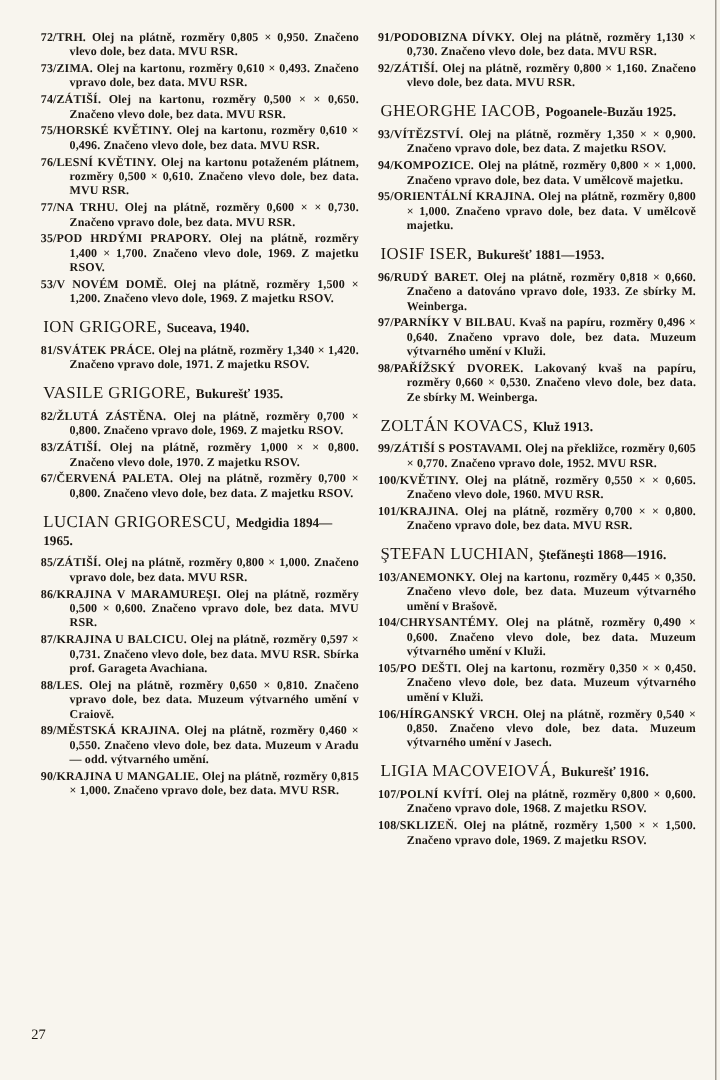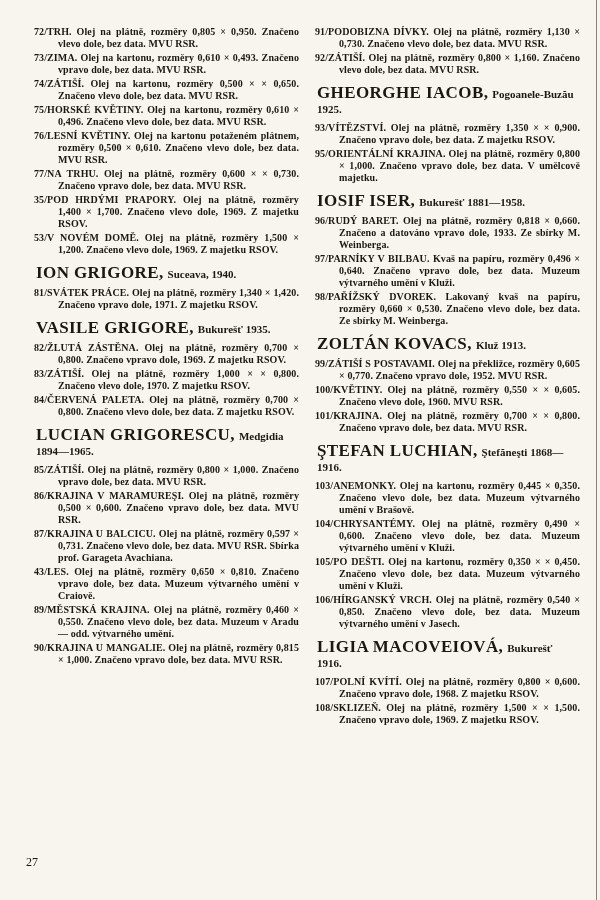--- a/index.html
+++ b/index.html
@@ -37,22 +37,22 @@
     padding-left: 24px;
     text-indent: -24px;
     letter-spacing: 0.1px;
   }
   .entry-title { font-weight: 700; }
   .artist-heading {
     margin: 10px 0 6px 2px;
     line-height: 14px;
   }
   .artist-name {
-    font-size: 17px;
-    font-weight: 700;
+    font-size: 14px;
+    font-weight: 400;
     letter-spacing: 0.4px;
   }
   .artist-info {
     font-size: 11px;
     font-weight: 700;
   }
   .page-number {
     position: absolute;
     left: 26px;
     bottom: 30px;
@@ -80,36 +80,37 @@
         <p class="entry"><span class="entry-title">75/HORSKÉ KVĚTINY.</span> Olej na kartonu, rozměry 0,610 × 0,496. Značeno vlevo dole, bez data. MVU RSR.</p>
         <p class="entry"><span class="entry-title">76/LESNÍ KVĚTINY.</span> Olej na kartonu potaženém plátnem, rozměry 0,500 × 0,610. Značeno vlevo dole, bez data. MVU RSR.</p>
         <p class="entry"><span class="entry-title">77/NA TRHU.</span> Olej na plátně, rozměry 0,600 × × 0,730. Značeno vpravo dole, bez data. MVU RSR.</p>
         <p class="entry"><span class="entry-title">35/POD HRDÝMI PRAPORY.</span> Olej na plátně, rozměry 1,400 × 1,700. Značeno vlevo dole, 1969. Z majetku RSOV.</p>
         <p class="entry"><span class="entry-title">53/V NOVÉM DOMĚ.</span> Olej na plátně, rozměry 1,500 × 1,200. Značeno vlevo dole, 1969. Z majetku RSOV.</p>
         <div class="artist-heading"><span class="artist-name">ION GRIGORE,</span> <span class="artist-info">Suceava, 1940.</span></div>
         <p class="entry"><span class="entry-title">81/SVÁTEK PRÁCE.</span> Olej na plátně, rozměry 1,340 × 1,420. Značeno vpravo dole, 1971. Z majetku RSOV.</p>
         <div class="artist-heading"><span class="artist-name">VASILE GRIGORE,</span> <span class="artist-info">Bukurešť 1935.</span></div>
         <p class="entry"><span class="entry-title">82/ŽLUTÁ ZÁSTĚNA.</span> Olej na plátně, rozměry 0,700 × 0,800. Značeno vpravo dole, 1969. Z majetku RSOV.</p>
         <p class="entry"><span class="entry-title">83/ZÁTIŠÍ.</span> Olej na plátně, rozměry 1,000 × × 0,800. Značeno vlevo dole, 1970. Z majetku RSOV.</p>
-        <p class="entry"><span class="entry-title">84/ČERVENÁ PALETA.</span> Olej na plátně, rozměry 0,700 × 0,800. Značeno vlevo dole, bez data. Z majetku RSOV.</p>
+        <p class="entry"><span class="entry-title">67/ČERVENÁ PALETA.</span> Olej na plátně, rozměry 0,700 × 0,800. Značeno vlevo dole, bez data. Z majetku RSOV.</p>
         <div class="artist-heading"><span class="artist-name">LUCIAN GRIGORESCU,</span> <span class="artist-info">Medgidia 1894—1965.</span></div>
         <p class="entry"><span class="entry-title">85/ZÁTIŠÍ.</span> Olej na plátně, rozměry 0,800 × 1,000. Značeno vpravo dole, bez data. MVU RSR.</p>
         <p class="entry"><span class="entry-title">86/KRAJINA V MARAMUREŞI.</span> Olej na plátně, rozměry 0,500 × 0,600. Značeno vpravo dole, bez data. MVU RSR.</p>
         <p class="entry"><span class="entry-title">87/KRAJINA U BALCICU.</span> Olej na plátně, rozměry 0,597 × 0,731. Značeno vlevo dole, bez data. MVU RSR. Sbírka prof. Garageta Avachiana.</p>
-        <p class="entry"><span class="entry-title">43/LES.</span> Olej na plátně, rozměry 0,650 × 0,810. Značeno vpravo dole, bez data. Muzeum výtvarného umění v Craiově.</p>
+        <p class="entry"><span class="entry-title">88/LES.</span> Olej na plátně, rozměry 0,650 × 0,810. Značeno vpravo dole, bez data. Muzeum výtvarného umění v Craiově.</p>
         <p class="entry"><span class="entry-title">89/MĚSTSKÁ KRAJINA.</span> Olej na plátně, rozměry 0,460 × 0,550. Značeno vlevo dole, bez data. Muzeum v Aradu — odd. výtvarného umění.</p>
         <p class="entry"><span class="entry-title">90/KRAJINA U MANGALIE.</span> Olej na plátně, rozměry 0,815 × 1,000. Značeno vpravo dole, bez data. MVU RSR.</p>
       </div>
     <div class="col" id="col-right">
         <p class="entry"><span class="entry-title">91/PODOBIZNA DÍVKY.</span> Olej na plátně, rozměry 1,130 × 0,730. Značeno vlevo dole, bez data. MVU RSR.</p>
         <p class="entry"><span class="entry-title">92/ZÁTIŠÍ.</span> Olej na plátně, rozměry 0,800 × 1,160. Značeno vlevo dole, bez data. MVU RSR.</p>
         <div class="artist-heading"><span class="artist-name">GHEORGHE IACOB,</span> <span class="artist-info">Pogoanele-Buzău 1925.</span></div>
         <p class="entry"><span class="entry-title">93/VÍTĚZSTVÍ.</span> Olej na plátně, rozměry 1,350 × × 0,900. Značeno vpravo dole, bez data. Z majetku RSOV.</p>
+        <p class="entry"><span class="entry-title">94/KOMPOZICE.</span> Olej na plátně, rozměry 0,800 × × 1,000. Značeno vpravo dole, bez data. V umělcově majetku.</p>
         <p class="entry"><span class="entry-title">95/ORIENTÁLNÍ KRAJINA.</span> Olej na plátně, rozměry 0,800 × 1,000. Značeno vpravo dole, bez data. V umělcově majetku.</p>
-        <div class="artist-heading"><span class="artist-name">IOSIF ISER,</span> <span class="artist-info">Bukurešť 1881—1958.</span></div>
+        <div class="artist-heading"><span class="artist-name">IOSIF ISER,</span> <span class="artist-info">Bukurešť 1881—1953.</span></div>
         <p class="entry"><span class="entry-title">96/RUDÝ BARET.</span> Olej na plátně, rozměry 0,818 × 0,660. Značeno a datováno vpravo dole, 1933. Ze sbírky M. Weinberga.</p>
         <p class="entry"><span class="entry-title">97/PARNÍKY V BILBAU.</span> Kvaš na papíru, rozměry 0,496 × 0,640. Značeno vpravo dole, bez data. Muzeum výtvarného umění v Kluži.</p>
         <p class="entry"><span class="entry-title">98/PAŘÍŽSKÝ DVOREK.</span> Lakovaný kvaš na papíru, rozměry 0,660 × 0,530. Značeno vlevo dole, bez data. Ze sbírky M. Weinberga.</p>
         <div class="artist-heading"><span class="artist-name">ZOLTÁN KOVACS,</span> <span class="artist-info">Kluž 1913.</span></div>
         <p class="entry"><span class="entry-title">99/ZÁTIŠÍ S POSTAVAMI.</span> Olej na překližce, rozměry 0,605 × 0,770. Značeno vpravo dole, 1952. MVU RSR.</p>
         <p class="entry"><span class="entry-title">100/KVĚTINY.</span> Olej na plátně, rozměry 0,550 × × 0,605. Značeno vlevo dole, 1960. MVU RSR.</p>
         <p class="entry"><span class="entry-title">101/KRAJINA.</span> Olej na plátně, rozměry 0,700 × × 0,800. Značeno vpravo dole, bez data. MVU RSR.</p>
         <div class="artist-heading"><span class="artist-name">ŞTEFAN LUCHIAN,</span> <span class="artist-info">Ştefăneşti 1868—1916.</span></div>
         <p class="entry"><span class="entry-title">103/ANEMONKY.</span> Olej na kartonu, rozměry 0,445 × 0,350. Značeno vlevo dole, bez data. Muzeum výtvarného umění v Brašově.</p>
         <p class="entry"><span class="entry-title">104/CHRYSANTÉMY.</span> Olej na plátně, rozměry 0,490 × 0,600. Značeno vlevo dole, bez data. Muzeum výtvarného umění v Kluži.</p>

